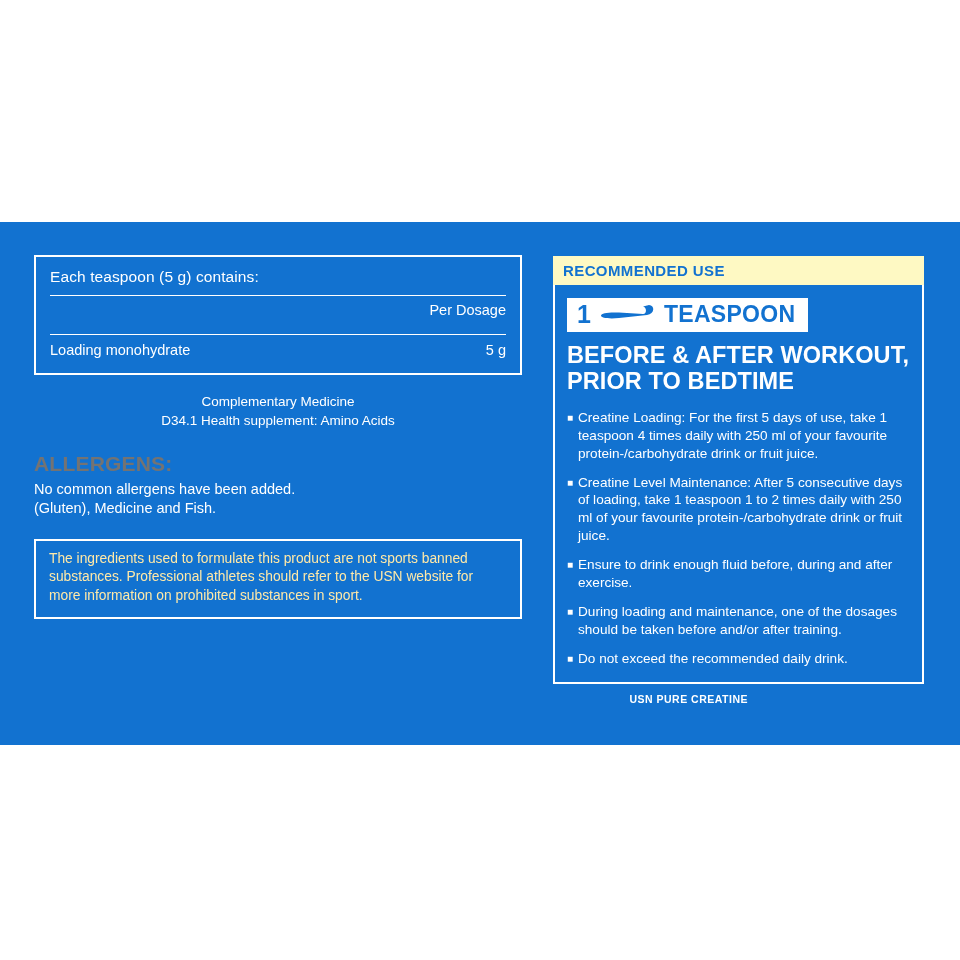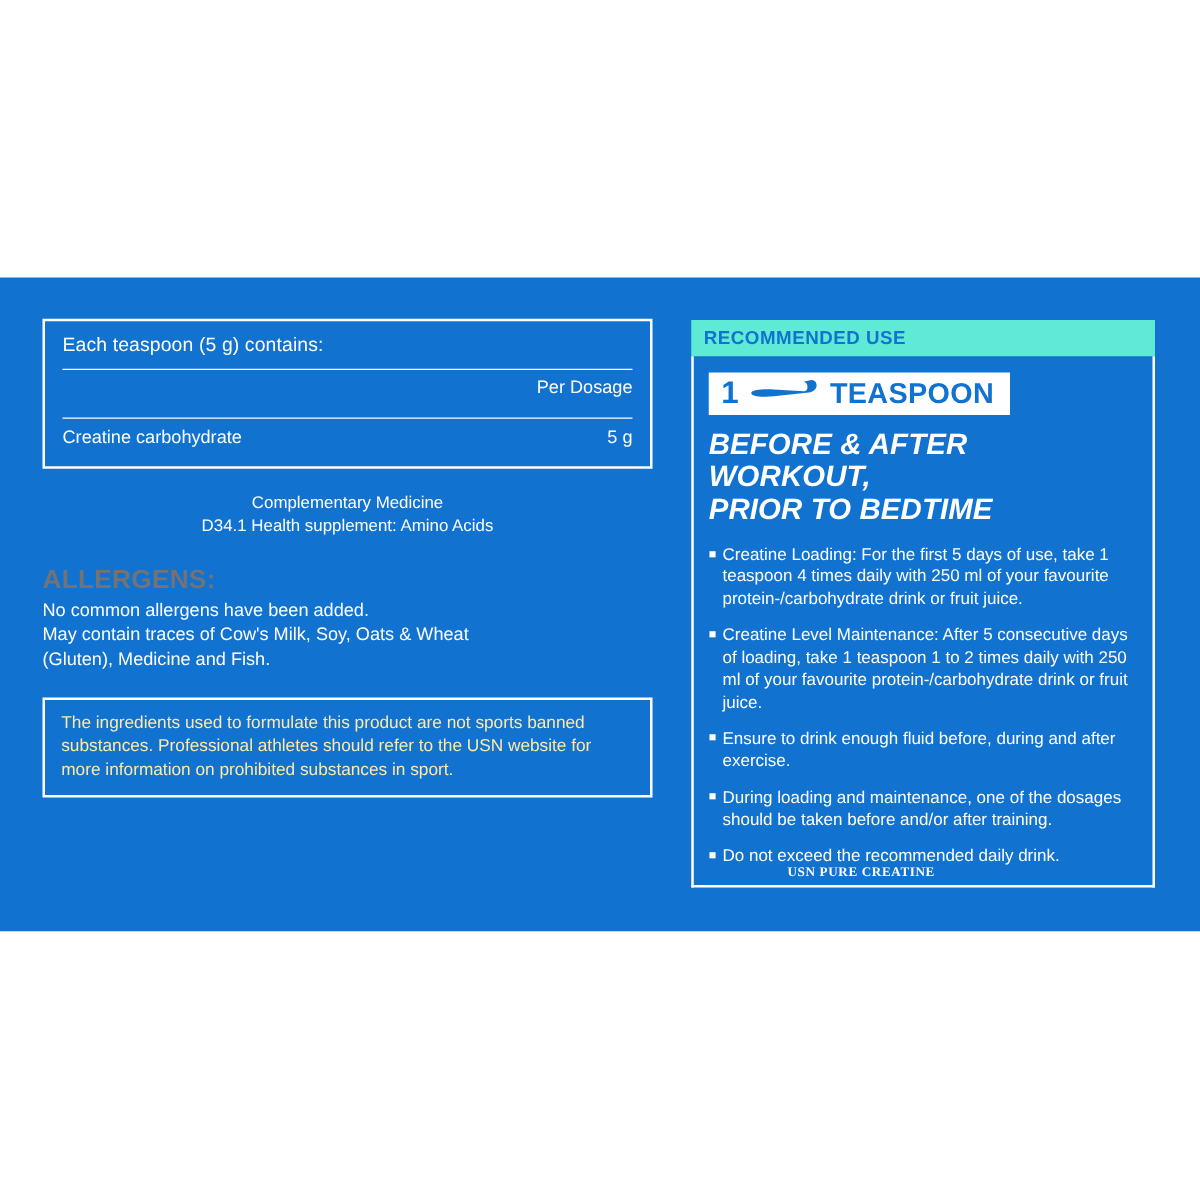--- a/index.html
+++ b/index.html
@@ -97,21 +97,21 @@
     line-height: 1.36;
   }
   
   .right-col {
     position: absolute;
     left: 553px;
     top: 256px;
     width: 371px;
   }
   .rec-header {
-    background: #5eead4;
+    background: #fef9c3;
     color: #1272d0;
     font-size: 15px;
     font-weight: bold;
     letter-spacing: 0.4px;
     padding: 6px 0 6px 10px;
     box-sizing: border-box;
   }
   .rec-body {
     border: 2px solid #ffffff;
     border-top: none;
@@ -141,21 +141,20 @@
     letter-spacing: 0.3px;
     line-height: 1;
   }
   .dose-heading {
     margin-top: 11px;
     color: #ffffff;
     font-size: 23.5px;
     font-weight: bold;
     line-height: 1.1;
     letter-spacing: 0.1px;
-    font-style: italic;
   }
   .bullets {
     margin-top: 14px;
   }
   .bullet {
     display: flex;
     color: #ffffff;
     font-size: 13.6px;
     line-height: 1.32;
     margin-bottom: 11px;
@@ -170,52 +169,50 @@
   .bullet-text { flex: 1 1 auto; }
 
   .footer-label {
     position: absolute;
     right: 36px;
     top: 693px;
     color: #ffffff;
     font-size: 10.5px;
     font-weight: bold;
     letter-spacing: 0.5px;
-    font-family: Liberation Serif, serif;
   }
 </style>
 </head>
 <body>
 
 <div class="page">
 
   <div class="banner"></div>
 
   <div class="left-col">
 
     <div class="facts-box">
       <div class="facts-title">Each teaspoon (5 g)  contains:</div>
       <div class="facts-row header-row">
         <span class="facts-value">Per Dosage</span>
       </div>
       <div class="facts-row value-row">
-        <span class="facts-label">Creatine carbohydrate</span>
+        <span class="facts-label">Loading monohydrate</span>
         <span class="facts-value">5 g</span>
       </div>
     </div>
 
     <div class="meta">
       <div>Complementary Medicine</div>
       <div>D34.1  Health supplement: Amino Acids</div>
     </div>
 
     <div class="allergens-title">ALLERGENS:</div>
     <div class="allergens-body">
       <div>No common allergens have been added.</div>
-      <div>May contain traces of Cow's Milk, Soy, Oats &amp; Wheat</div>
       <div>(Gluten), Medicine and Fish.</div>
     </div>
 
     <div class="notice-box">
       <div class="notice-text">The ingredients used to formulate this product are not sports banned substances. Professional athletes should refer to the USN website for more information on prohibited substances in sport.</div>
     </div>
 
   </div>
 
   <div class="right-col">

